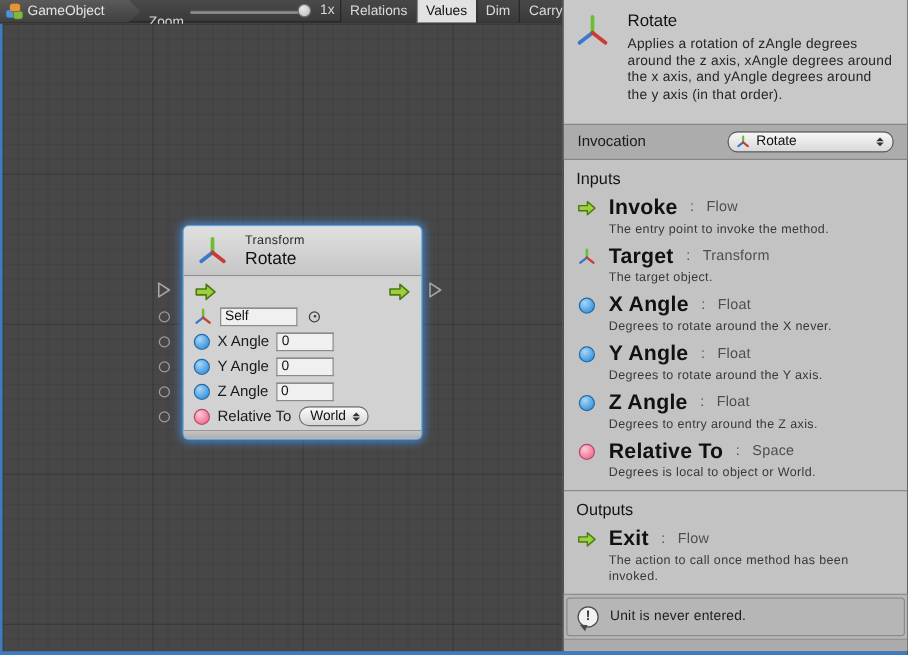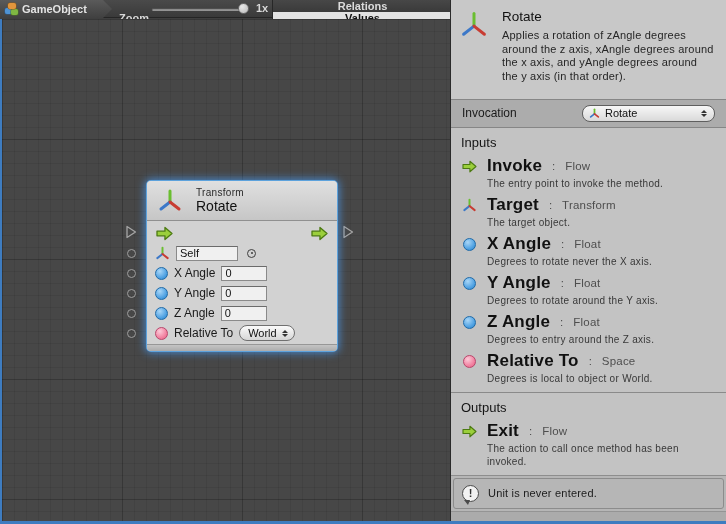--- a/index.html
+++ b/index.html
@@ -2,33 +2,33 @@
 <html><head>
 <meta charset="utf-8">
 <style>
   * { margin:0; padding:0; box-sizing:border-box; }
   html,body { width:726px; height:524px; overflow:hidden; }
   body { font-family:"Liberation Sans", sans-serif; background:#3F3F3F; position:relative; }
 
   
   .toolbar { position:absolute; left:0; top:0; width:452px; height:18px;
     background:linear-gradient(#4A4A4A,#3A3A3A); border-bottom:1px solid #252525;
-    color:#D8D8D8; font-size:11px;font-weight:bold; }
+    color:#D8D8D8; font-size:11px; }
   .breadcrumb { position:absolute; left:0; top:0; height:18px; width:112px;
     background:linear-gradient(#5A5A5A,#404040); display:flex; align-items:center; gap:4px;
     padding-left:5px; clip-path:polygon(0 0, calc(100% - 9px) 0, 100% 50%, calc(100% - 9px) 100%, 0 100%);
     color:#E4E4E4; cursor:pointer; }
   .go-icon { width:13px; height:13px; position:relative; flex:0 0 13px; }
   .zoom-label { position:absolute; left:119px; top:12px; }
   .slider-track { position:absolute; left:152px; top:8px; width:96px; height:3px;
     background:linear-gradient(#7E7E7E,#989898); border-radius:2px; box-shadow:0 1px 0 rgba(0,0,0,.4) inset; }
   .slider-thumb { position:absolute; left:238px; top:3px; width:11px; height:11px; border-radius:50%;
     background:radial-gradient(circle at 35% 30%, #E8E8E8, #B9B9B9); border:1px solid #6E6E6E; }
   .zoom-value { position:absolute; left:256px; top:2px; }
-  .tb-buttons { position:absolute; left:272px; right:0; top:0; height:18px; display:flex;flex-direction:column; }
+  .tb-buttons { position:absolute; left:272px; right:0; top:0; height:18px; display:flex; }
   .tb-btn { border-left:1px solid #272727; height:18px; display:flex; align-items:center;
     justify-content:center; padding:0 7px; color:#DCDCDC; cursor:pointer; background:linear-gradient(#474747,#3A3A3A); }
   .tb-btn.active { background:#E2E2E2; color:#111; }
   .tb-btn:last-child { flex:1; }
 
   
   .canvas { position:absolute; left:0; top:19px; width:450px; height:502px;
     background-color:#474747;
     background-image:
       linear-gradient(rgba(0,0,0,0.16) 1px, transparent 1px),
@@ -317,21 +317,21 @@
 
     <div class="entry">
       <div class="entry-head">
         <span class="entry-icon">
             <span class="pport port-blue"></span>
           </span>
         <span class="entry-name">X Angle</span>
         <span class="entry-sep">:</span>
         <span class="entry-type">Float</span>
       </div>
-      <div class="entry-desc">Degrees to rotate never the X axis.</div>
+      <div class="entry-desc">Degrees to rotate around the X never.</div>
     </div>
 
     <div class="entry">
       <div class="entry-head">
         <span class="entry-icon">
             <span class="pport port-blue"></span>
           </span>
         <span class="entry-name">Y Angle</span>
         <span class="entry-sep">:</span>
         <span class="entry-type">Float</span>

